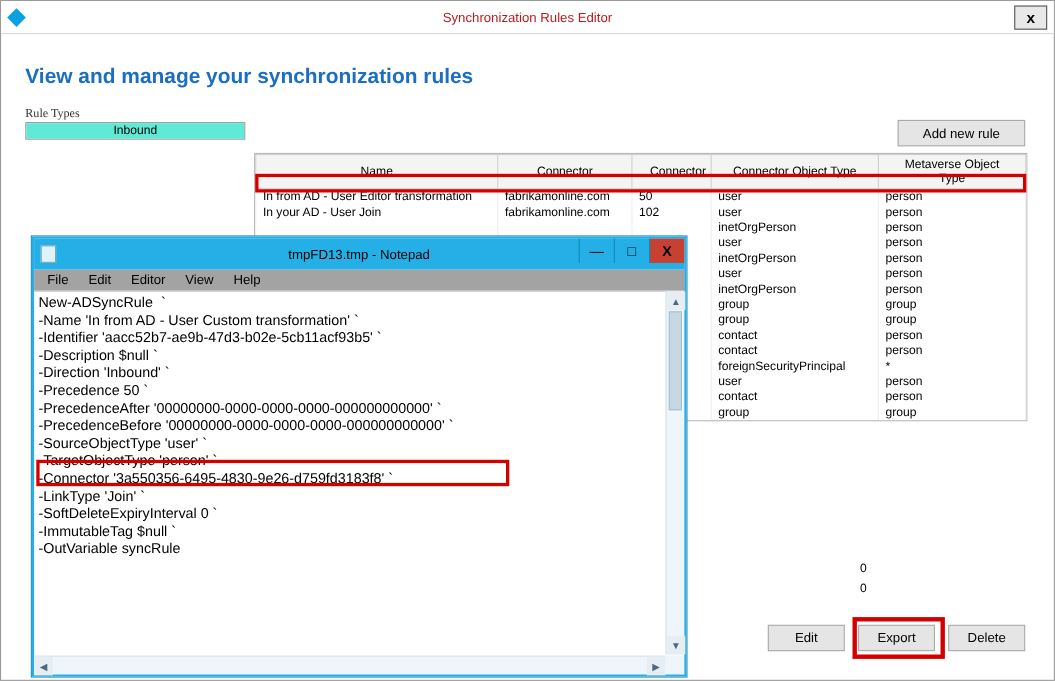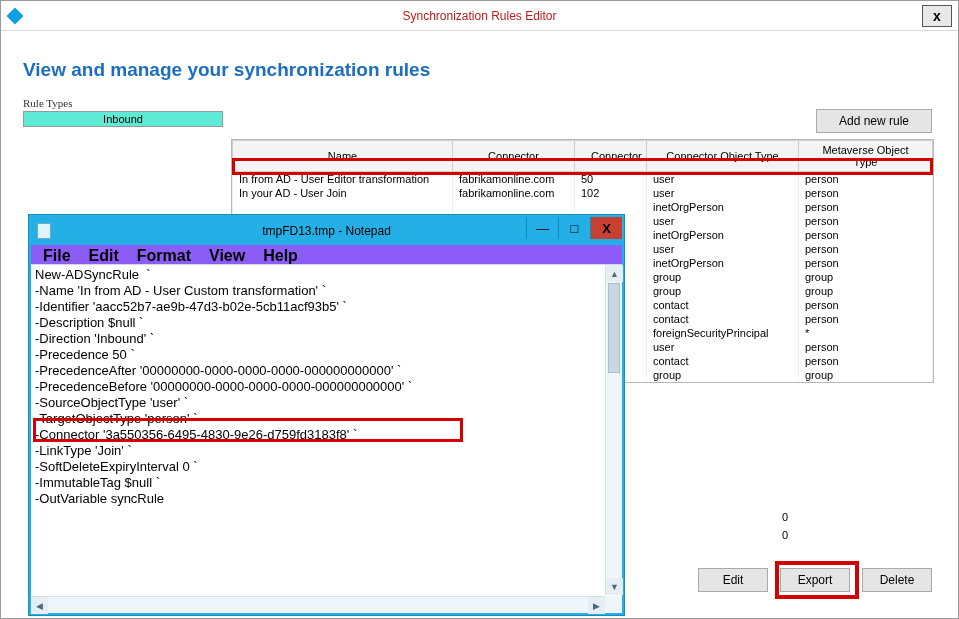--- a/index.html
+++ b/index.html
@@ -94,22 +94,22 @@
     position: absolute; left: 0; right: 0; text-align: center; font-size: 12px;
   }
   .np-controls { position: absolute; right: 0; top: 0; display: flex; }
   .np-controls div {
     width: 32px; height: 22px; border-left: 1px solid #0e8abd;
     display: flex; align-items: center; justify-content: center; font-size: 13px;
     background: #24b0e6;
   }
   .np-controls .np-close { background: #c84031; color: #000; font-weight: bold; }
   .np-menubar {
-    height: 20px; background: #8b5cf6; border-bottom: 1px solid #d8d8d8;
-    display: flex; font-size: 16px; padding: 2px 4px; gap: 2px; font-weight: bold;
+    height: 20px; background: #a3a3a3; border-bottom: 1px solid #d8d8d8;
+    display: flex; font-size: 12px; padding: 2px 4px; gap: 2px;
   }
   .np-menubar span { padding: 0 8px; cursor: default; }
   .np-body {
     position: absolute; top: 48px; left: 0; right: 0; bottom: 18px;
     padding: 2px 4px; font-family: Consolas, "Courier New", monospace;
     font-size: 13px; line-height: 16px; white-space: pre; overflow: hidden;
   }
   .np-vscroll {
     position: absolute; right: 0; top: 48px; bottom: 18px; width: 17px;
     background: #eef6fb; border-left: 1px solid #cfe3ee;
@@ -301,21 +301,21 @@
     <div class="np-title">tmpFD13.tmp - Notepad</div>
     <div class="np-controls">
       <div>—</div>
       <div>□</div>
       <div class="np-close">X</div>
     </div>
   </div>
   <div class="np-menubar">
     <span>File</span>
     <span>Edit</span>
-    <span>Format</span>
+    <span>Editor</span>
     <span>View</span>
     <span>Help</span>
   </div>
   <div class="np-body" id="np-body"><div>New-ADSyncRule  `</div><div>-Name 'In from AD - User Custom transformation' `</div><div>-Identifier 'aacc52b7-ae9b-47d3-b02e-5cb11acf93b5' `</div><div>-Description $null `</div><div>-Direction 'Inbound' `</div><div>-Precedence 50 `</div><div>-PrecedenceAfter '00000000-0000-0000-0000-000000000000' `</div><div>-PrecedenceBefore '00000000-0000-0000-0000-000000000000' `</div><div>-SourceObjectType 'user' `</div><div>-TargetObjectType 'person' `</div><div>-Connector '3a550356-6495-4830-9e26-d759fd3183f8' `</div><div>-LinkType 'Join' `</div><div>-SoftDeleteExpiryInterval 0 `</div><div>-ImmutableTag $null `</div><div>-OutVariable syncRule</div></div>
   <div class="np-vscroll">
     <div class="arrow">▲</div>
     <div class="thumb"></div>
     <div class="arrow bottom">▼</div>
   </div>
   <div class="np-hscroll">

